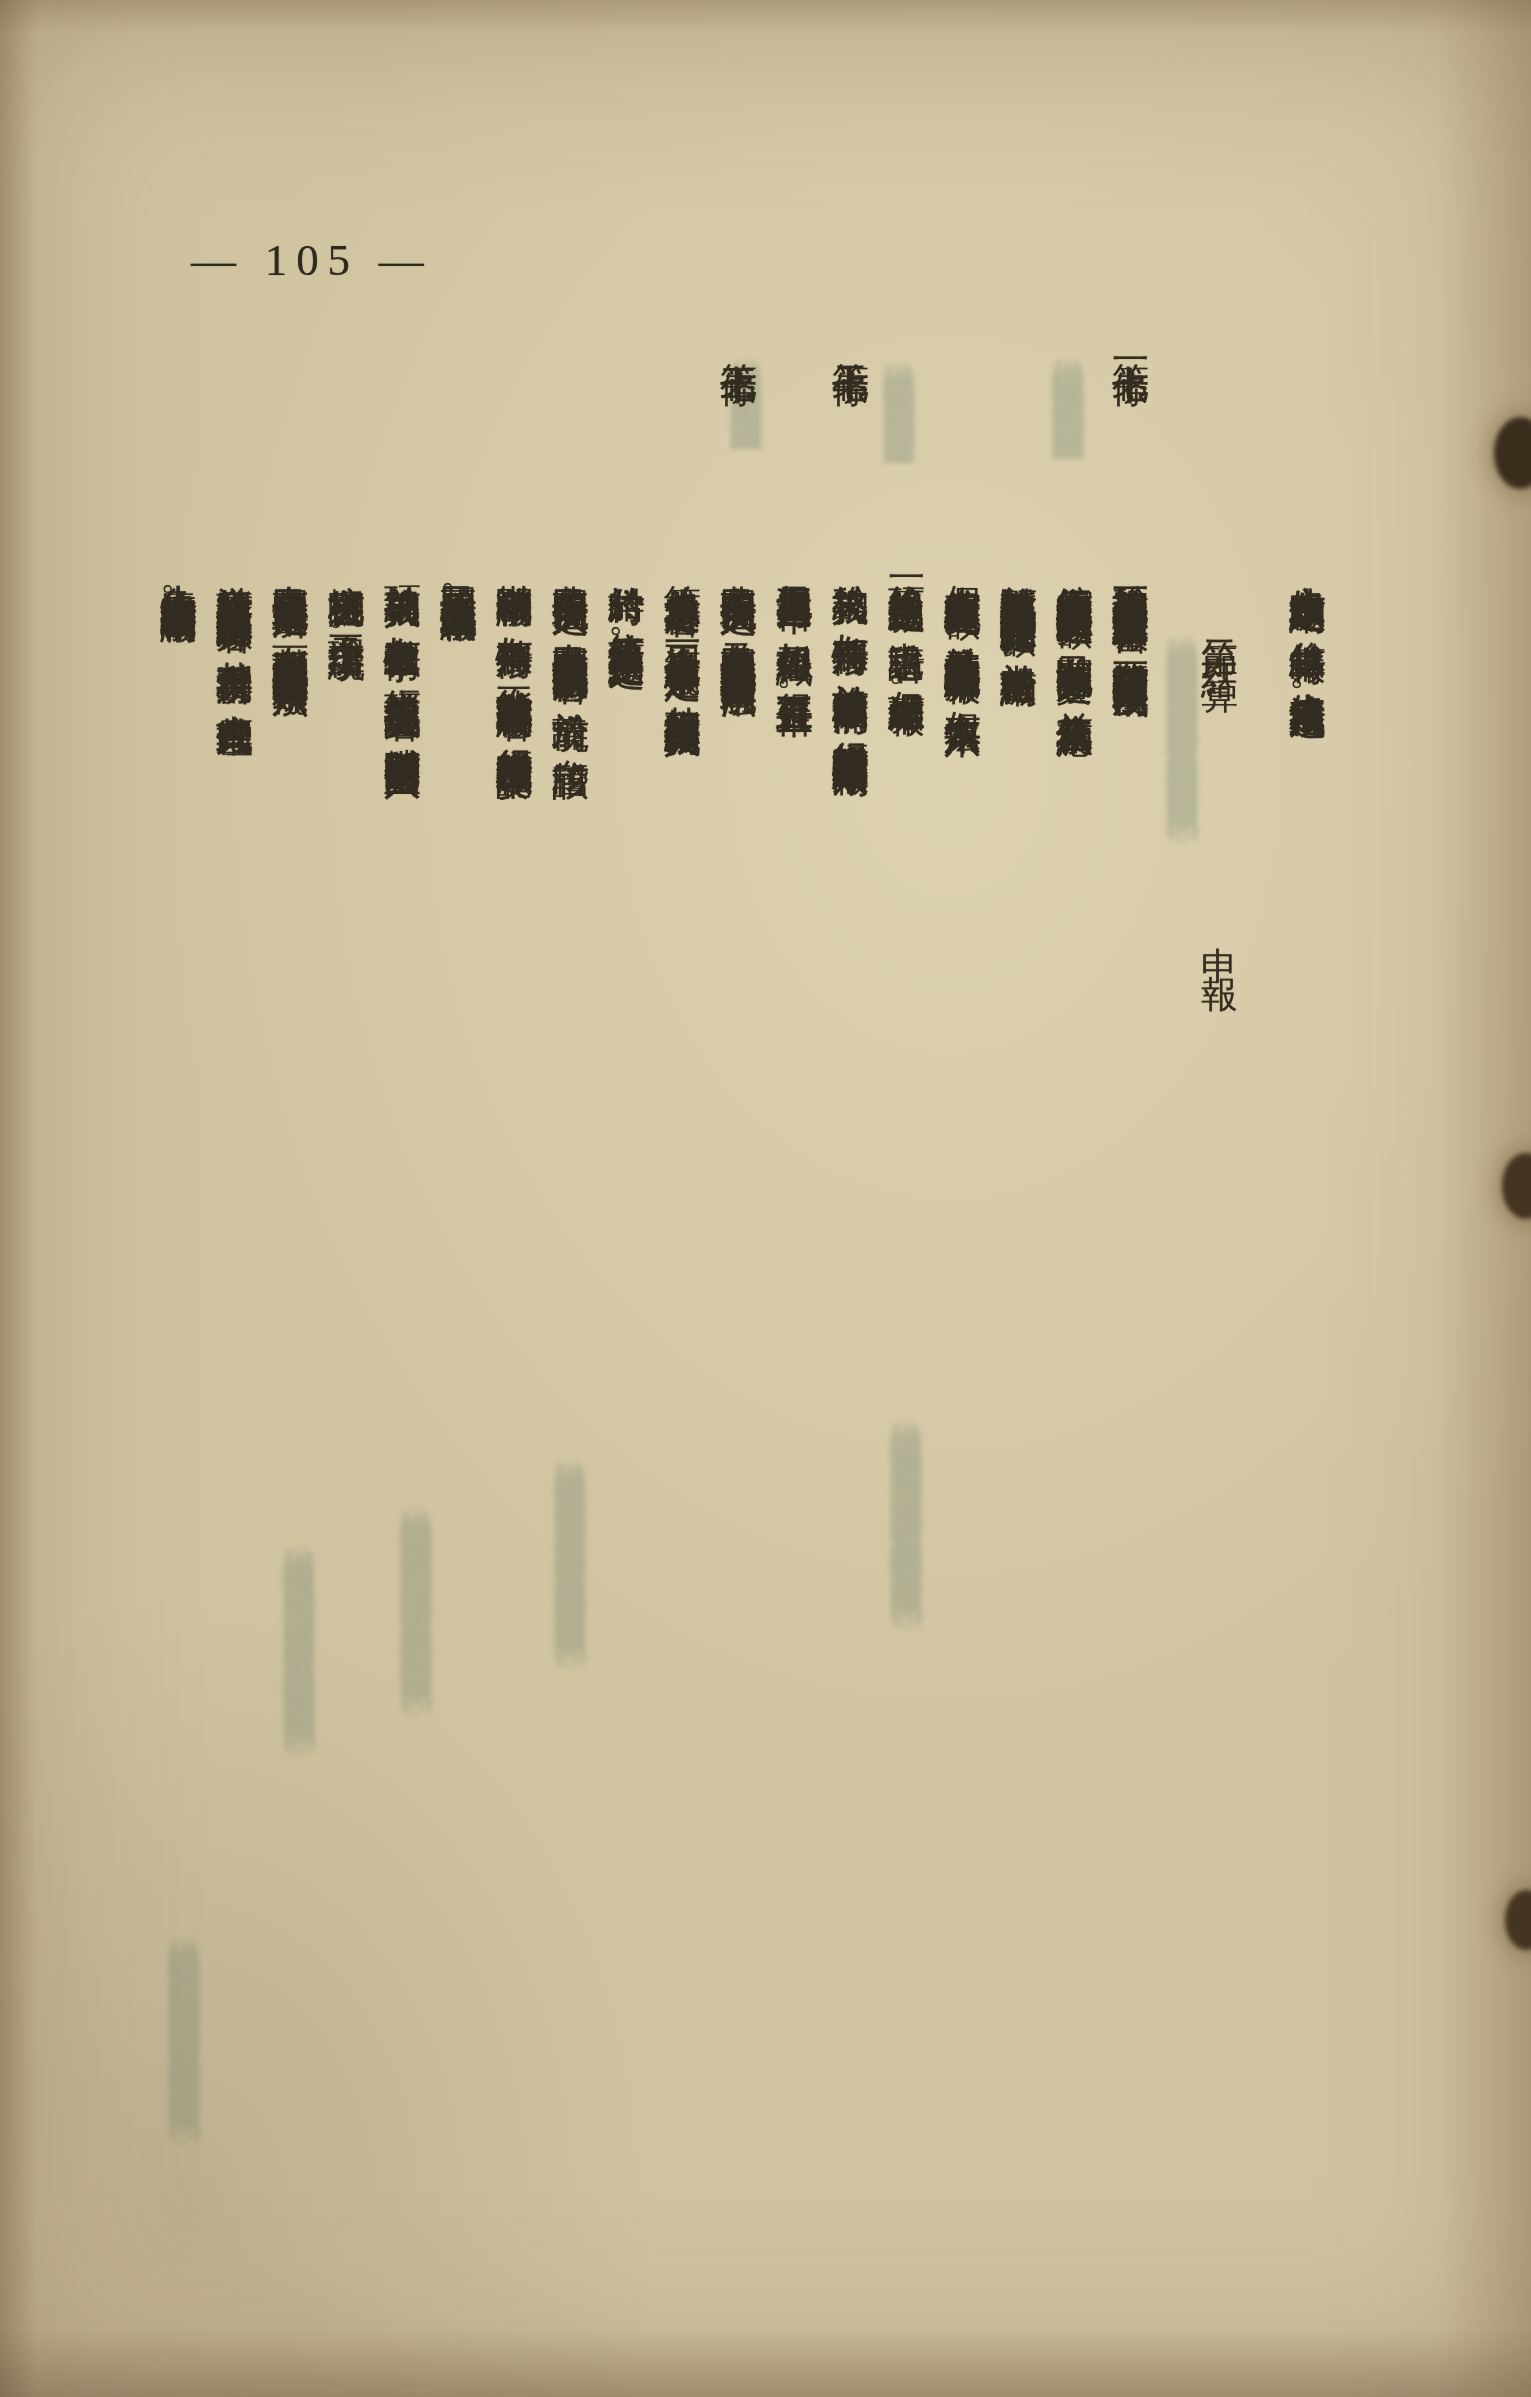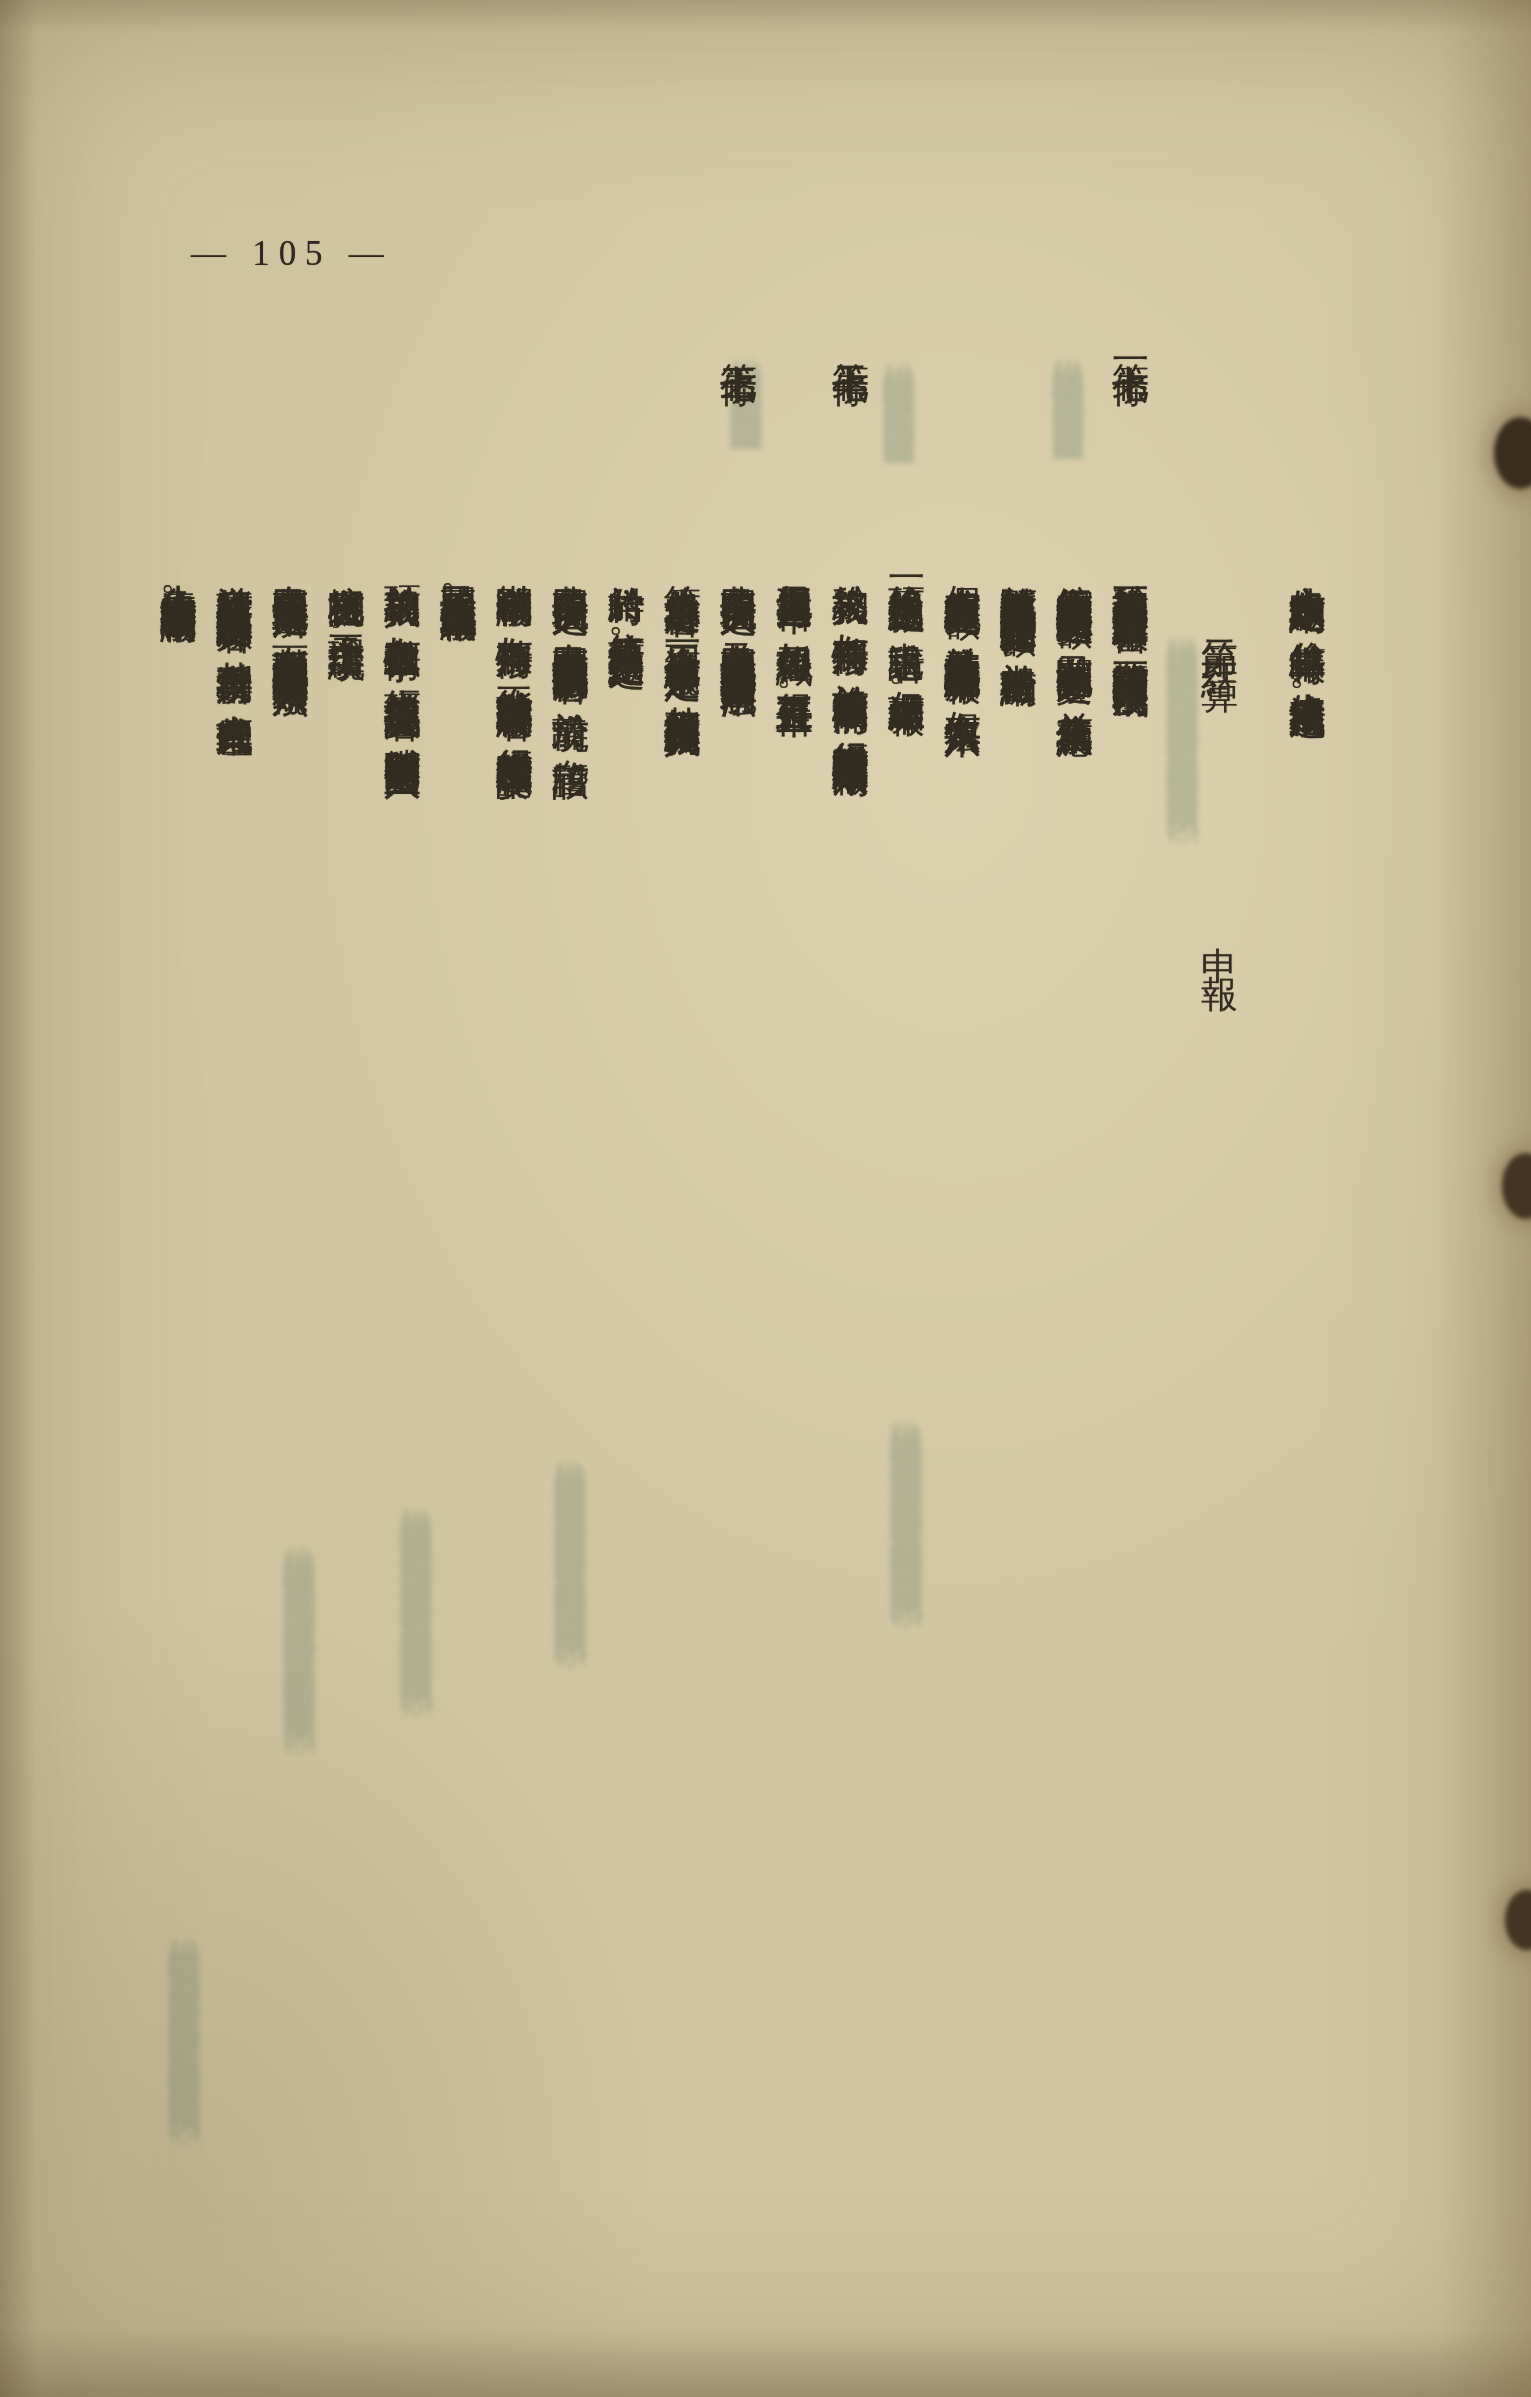--- a/index.html
+++ b/index.html
@@ -17,21 +17,21 @@
       linear-gradient(90deg, rgba(90,70,45,.30) 0, rgba(90,70,45,0) 37px),
       linear-gradient(270deg, rgba(125,100,62,.26) 0, rgba(125,100,62,0) 93px),
       linear-gradient(180deg, rgba(90,70,45,.22) 0, rgba(90,70,45,0) 33px),
       linear-gradient(0deg, rgba(80,60,40,.30) 0, rgba(80,60,40,0) 68px);
     box-shadow: inset 0 0 185px rgba(96,76,48,.34);
   }
 
   
   .page-number{
     position:absolute; left:191px; top:234px;
-    font-size:35px; letter-spacing:8.8px;
+    font-size:45px; letter-spacing:8.8px;
     color:#2e2a22;
     text-shadow:0 0 1px rgba(40,30,10,.55);
     white-space:nowrap;
   }
 
   
   .content{
     position:absolute; top:556px; right:196px; height:1656px;
     writing-mode:vertical-rl; text-orientation:upright;
     font-size:37px; line-height:56px; letter-spacing:1.3px;

